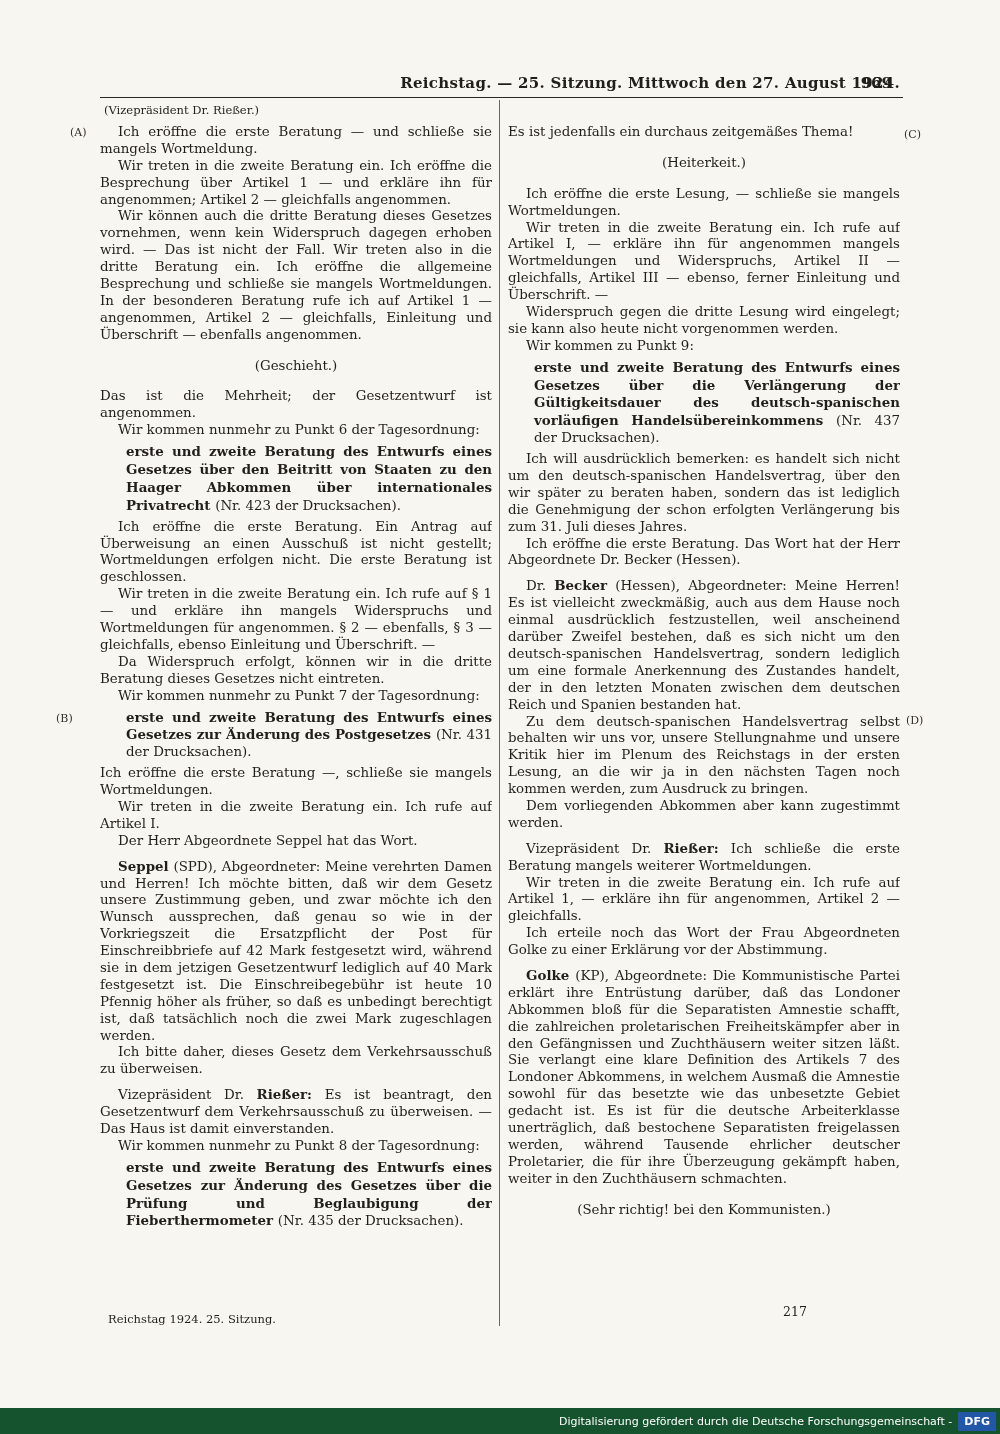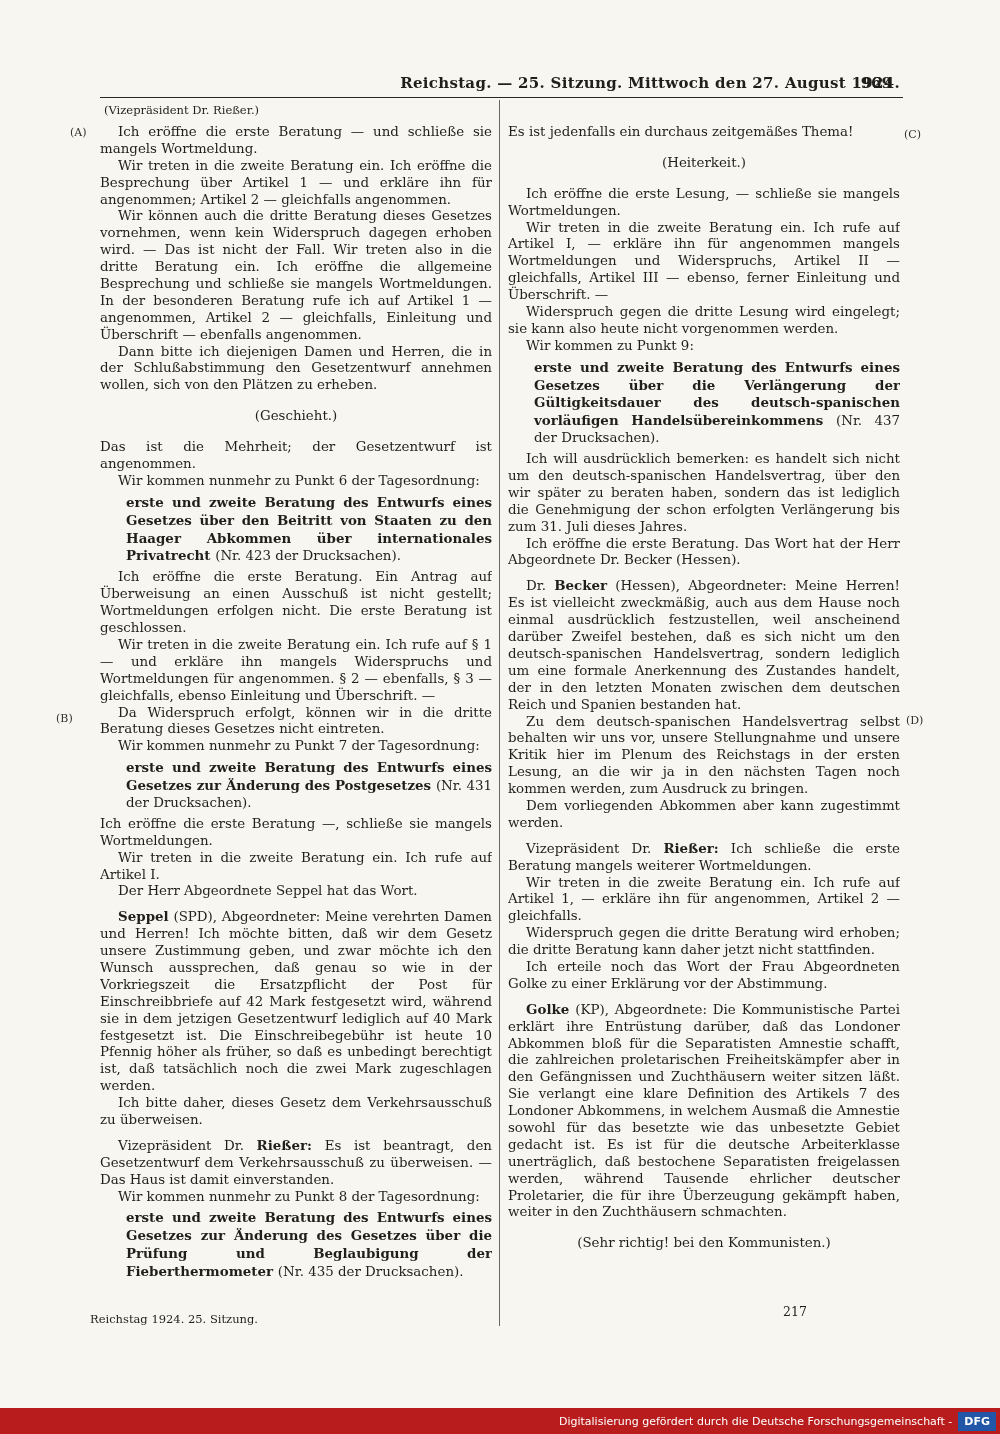--- a/index.html
+++ b/index.html
@@ -34,26 +34,26 @@
   .para{margin:0;font-size:13.4px;line-height:1.26;text-align:justify;}
   .para.indent{text-indent:1.35em;}
   .para.flush{text-indent:0;}
   .para.center{text-align:center;text-indent:0;margin:14px 0;}
   .para.speaker{text-indent:1.35em;margin-top:8px;}
   .para.heading{margin:4px 0 4px 26px;text-indent:0;}
   .para.heading b{font-weight:bold;}
   .para b{font-weight:bold;}
 
   
-  .footer-session{position:absolute;left:90px;top:1312px;font-size:11.5px;text-align:center;}
+  .footer-session{position:absolute;left:108px;top:1312px;font-size:11.5px;text-align:center;}
   .footer-sheet{position:absolute;left:783px;top:1304px;font-size:12.5px;}
 
   
   .digitization-bar{
-    position:absolute;left:0;right:0;bottom:0;height:26px;background:#b91c1c;
+    position:absolute;left:0;right:0;bottom:0;height:26px;background:#14532d;
     display:flex;align-items:center;justify-content:flex-end;gap:6px;padding-right:4px;box-sizing:border-box;
   }
   .digi-text{color:#ffffff;font-family:"DejaVu Sans","Liberation Sans",sans-serif;font-size:11px;}
   .dfg-logo{
     color:#ffffff;font-family:"DejaVu Sans","Liberation Sans",sans-serif;
     font-size:11px;font-weight:bold;padding:3px 6px;background:#2257a8;
   }
 </style>
 </head>
 <body>
@@ -72,21 +72,20 @@
   <div class="margin-marker marker-b">(B)</div>
   <div class="margin-marker marker-c">(C)</div>
   <div class="margin-marker marker-d">(D)</div>
 
   <div class="column-divider"></div>
 
   <div class="column left" id="left-column">
       <p class="para indent">Ich eröffne die erste Beratung — und schließe sie mangels Wortmeldung.</p>
       <p class="para indent">Wir treten in die zweite Beratung ein. Ich eröffne die Besprechung über Artikel 1 — und erkläre ihn für angenommen; Artikel 2 — gleichfalls angenommen.</p>
       <p class="para indent">Wir können auch die dritte Beratung dieses Gesetzes vornehmen, wenn kein Widerspruch dagegen erhoben wird. — Das ist nicht der Fall. Wir treten also in die dritte Beratung ein. Ich eröffne die allgemeine Besprechung und schließe sie mangels Wortmeldungen. In der besonderen Beratung rufe ich auf Artikel 1 — angenommen, Artikel 2 — gleichfalls, Einleitung und Überschrift — ebenfalls angenommen.</p>
-      <p class="para indent">Dann bitte ich diejenigen Damen und Herren, die in der Schlußabstimmung den Gesetzentwurf annehmen wollen, sich von den Plätzen zu erheben.</p>
       <p class="para center">(Geschieht.)</p>
       <p class="para flush">Das ist die Mehrheit; der Gesetzentwurf ist angenommen.</p>
       <p class="para indent">Wir kommen nunmehr zu Punkt 6 der Tagesordnung:</p>
       <p class="para heading"><b>erste und zweite Beratung des Entwurfs eines Gesetzes über den Beitritt von Staaten zu den Haager Abkommen über internationales Privatrecht </b><span>(Nr. 423 der Drucksachen).</span></p>
       <p class="para indent">Ich eröffne die erste Beratung. Ein Antrag auf Überweisung an einen Ausschuß ist nicht gestellt; Wortmeldungen erfolgen nicht. Die erste Beratung ist geschlossen.</p>
       <p class="para indent">Wir treten in die zweite Beratung ein. Ich rufe auf § 1 — und erkläre ihn mangels Widerspruchs und Wortmeldungen für angenommen. § 2 — ebenfalls, § 3 — gleichfalls, ebenso Einleitung und Überschrift. —</p>
       <p class="para indent">Da Widerspruch erfolgt, können wir in die dritte Beratung dieses Gesetzes nicht eintreten.</p>
       <p class="para indent">Wir kommen nunmehr zu Punkt 7 der Tagesordnung:</p>
       <p class="para heading"><b>erste und zweite Beratung des Entwurfs eines Gesetzes zur Änderung des Postgesetzes </b><span>(Nr. 431 der Drucksachen).</span></p>
       <p class="para flush">Ich eröffne die erste Beratung —, schließe sie mangels Wortmeldungen.</p>
@@ -106,21 +105,20 @@
       <p class="para indent">Widerspruch gegen die dritte Lesung wird eingelegt; sie kann also heute nicht vorgenommen werden.</p>
       <p class="para indent">Wir kommen zu Punkt 9:</p>
       <p class="para heading"><b>erste und zweite Beratung des Entwurfs eines Gesetzes über die Verlängerung der Gültigkeitsdauer des deutsch-spanischen vorläufigen Handelsübereinkommens </b><span>(Nr. 437 der Drucksachen).</span></p>
       <p class="para indent">Ich will ausdrücklich bemerken: es handelt sich nicht um den deutsch-spanischen Handelsvertrag, über den wir später zu beraten haben, sondern das ist lediglich die Genehmigung der schon erfolgten Verlängerung bis zum 31. Juli dieses Jahres.</p>
       <p class="para indent">Ich eröffne die erste Beratung. Das Wort hat der Herr Abgeordnete Dr. Becker (Hessen).</p>
       <p class="para speaker"><span>Dr. </span><b>Becker</b><span> (Hessen), Abgeordneter: Meine Herren! Es ist vielleicht zweckmäßig, auch aus dem Hause noch einmal ausdrücklich festzustellen, weil anscheinend darüber Zweifel bestehen, daß es sich nicht um den deutsch-spanischen Handelsvertrag, sondern lediglich um eine formale Anerkennung des Zustandes handelt, der in den letzten Monaten zwischen dem deutschen Reich und Spanien bestanden hat.</span></p>
       <p class="para indent">Zu dem deutsch-spanischen Handelsvertrag selbst behalten wir uns vor, unsere Stellungnahme und unsere Kritik hier im Plenum des Reichstags in der ersten Lesung, an die wir ja in den nächsten Tagen noch kommen werden, zum Ausdruck zu bringen.</p>
       <p class="para indent">Dem vorliegenden Abkommen aber kann zugestimmt werden.</p>
       <p class="para speaker"><span>Vizepräsident Dr. </span><b>Rießer:</b><span> Ich schließe die erste Beratung mangels weiterer Wortmeldungen.</span></p>
       <p class="para indent">Wir treten in die zweite Beratung ein. Ich rufe auf Artikel 1, — erkläre ihn für angenommen, Artikel 2 — gleichfalls.</p>
-      <p class="para indent">Widerspruch gegen die dritte Beratung wird erhoben; die dritte Beratung kann daher jetzt nicht stattfinden.</p>
       <p class="para indent">Ich erteile noch das Wort der Frau Abgeordneten Golke zu einer Erklärung vor der Abstimmung.</p>
       <p class="para speaker"><span></span><b>Golke</b><span> (KP), Abgeordnete: Die Kommunistische Partei erklärt ihre Entrüstung darüber, daß das Londoner Abkommen bloß für die Separatisten Amnestie schafft, die zahlreichen proletarischen Freiheitskämpfer aber in den Gefängnissen und Zuchthäusern weiter sitzen läßt. Sie verlangt eine klare Definition des Artikels 7 des Londoner Abkommens, in welchem Ausmaß die Amnestie sowohl für das besetzte wie das unbesetzte Gebiet gedacht ist. Es ist für die deutsche Arbeiterklasse unerträglich, daß bestochene Separatisten freigelassen werden, während Tausende ehrlicher deutscher Proletarier, die für ihre Überzeugung gekämpft haben, weiter in den Zuchthäusern schmachten.</span></p>
       <p class="para center">(Sehr richtig! bei den Kommunisten.)</p>
     </div>
 
   <div class="footer-session">Reichstag 1924.  25. Sitzung.</div>
   <div class="footer-sheet">217</div>
 
   <div class="digitization-bar">
     <span class="digi-text">Digitalisierung gefördert durch die Deutsche Forschungsgemeinschaft -</span>

